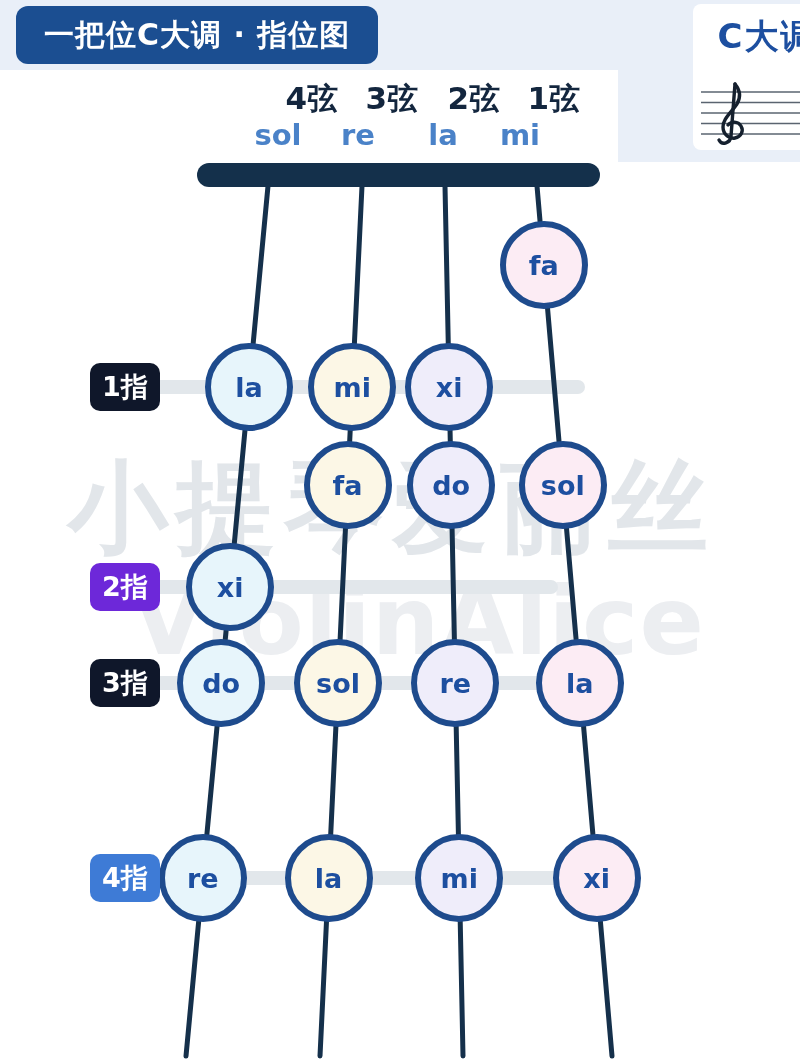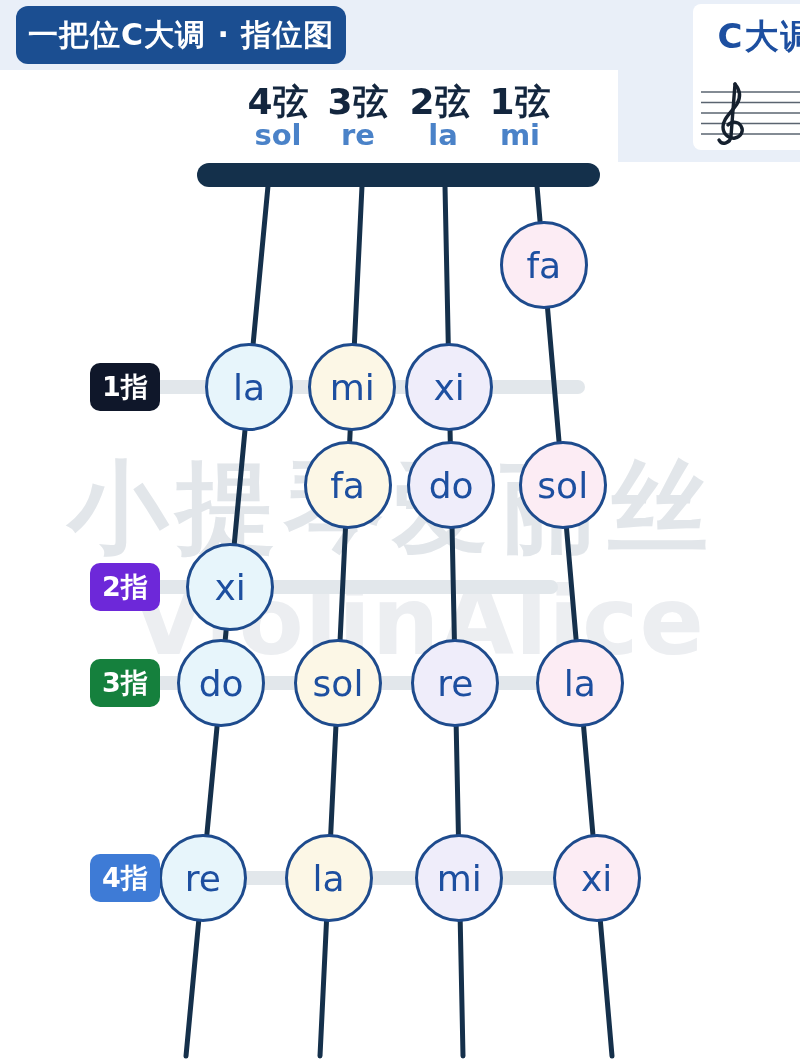--- a/index.html
+++ b/index.html
@@ -8,42 +8,42 @@
     background:#ffffff;
     font-family:"DejaVu Sans","Liberation Sans",sans-serif;
   }
   .band-top{position:absolute;left:0;top:0;width:800px;height:70px;background:#e9eff8;z-index:0;}
   .band-right{position:absolute;left:618px;top:0;width:182px;height:162px;background:#e9eff8;z-index:0;}
   .wm{position:absolute;z-index:1;white-space:nowrap;font-weight:700;user-select:none;}
   .wm-zh{left:68px;top:442px;font-size:100px;letter-spacing:8px;color:#e2e6ea;}
   .wm-en{left:132px;top:566px;font-size:95px;letter-spacing:1px;color:#eceef1;}
   svg.board{position:absolute;left:0;top:0;z-index:2;}
   .labels{position:absolute;left:0;top:0;z-index:3;}
-  .str-name{position:absolute;top:78px;width:120px;margin-left:-60px;text-align:center;
-    font-size:36px;font-weight:700;color:#13263e;}
+  .str-name{position:absolute;top:78px;width:120px;margin-left:-60px;text-align:right;
+    font-size:31px;font-weight:700;color:#13263e;}
   .str-note{position:absolute;top:118px;width:120px;margin-left:-60px;text-align:center;
     font-size:29px;font-weight:700;color:#4a82c8;}
   .notes-layer{position:absolute;left:0;top:0;z-index:4;}
   .note{
     position:absolute;width:88px;height:88px;border-radius:50%;
-    border:3px solid #be185d;box-sizing:border-box;
+    border:6px solid #be185d;box-sizing:border-box;
     display:flex;align-items:center;justify-content:center;
-    font-size:36px;font-weight:400;color:#1d4fa0;
+    font-size:27px;font-weight:700;color:#1d4fa0;
   }
   .badges{position:absolute;left:0;top:0;z-index:5;}
   .fbadge{
     position:absolute;left:90px;width:70px;height:48px;border-radius:10px;
     background:#3e7bd6;color:#ffffff;font-size:27px;font-weight:700;
     display:flex;align-items:center;justify-content:center;
   }
   .title-badge{
     position:absolute;left:16px;top:6px;height:58px;z-index:6;
     background:#1b4e91;border-radius:12px;color:#ffffff;
     display:flex;align-items:center;justify-content:center;
-    padding:0 12px;font-size:30px;font-weight:700;letter-spacing:1px;
+    padding:0 28px;font-size:30px;font-weight:700;letter-spacing:1px;
   }
   .key-card{
     position:absolute;left:648px;top:4px;width:148px;height:146px;z-index:6;
     background:#ffffff;border-radius:8px;margin-left:45px;
   }
   .key-label{margin-top:10px;text-align:center;font-size:34px;font-weight:700;color:#1d4fa0;letter-spacing:2px;}
   .staff{position:absolute;left:2px;top:76px;}
 </style>
 </head>
 <body>
@@ -94,21 +94,21 @@
       <div class="note" style="left: 535.845px; top: 639px; background: rgb(252, 236, 244); border-color: rgb(30, 75, 141); color: rgb(29, 79, 160);">la</div>
       <div class="note" style="left: 158.777px; top: 834px; background: rgb(231, 245, 251); border-color: rgb(30, 75, 141); color: rgb(29, 79, 160);">re</div>
       <div class="note" style="left: 284.593px; top: 834px; background: rgb(252, 247, 230); border-color: rgb(30, 75, 141); color: rgb(29, 79, 160);">la</div>
       <div class="note" style="left: 415.317px; top: 834px; background: rgb(239, 237, 250); border-color: rgb(30, 75, 141); color: rgb(29, 79, 160);">mi</div>
       <div class="note" style="left: 552.655px; top: 834px; background: rgb(252, 236, 244); border-color: rgb(30, 75, 141); color: rgb(29, 79, 160);">xi</div>
     </div>
 
   <div class="badges" id="badgesLayer">
       <div class="fbadge" style="top: 363px; background: #0f172a;">1指</div>
       <div class="fbadge" style="top: 563px; background: #6d28d9;">2指</div>
-      <div class="fbadge" style="top: 659px; background: #15803d;">3指</div>
+      <div class="fbadge" style="top: 659px; background: #0f172a;">3指</div>
       <div class="fbadge" style="top: 854px; background: rgb(62, 123, 214);">4指</div>
     </div>
 
   <div class="title-badge" style="background: rgb(27, 78, 145);">
     <span>一把位C大调 · 指位图</span>
   </div>
 
   <div class="key-card">
     <div class="key-label">C大调</div>
     <svg class="staff" width="144" height="70" viewBox="0 0 144 70">

